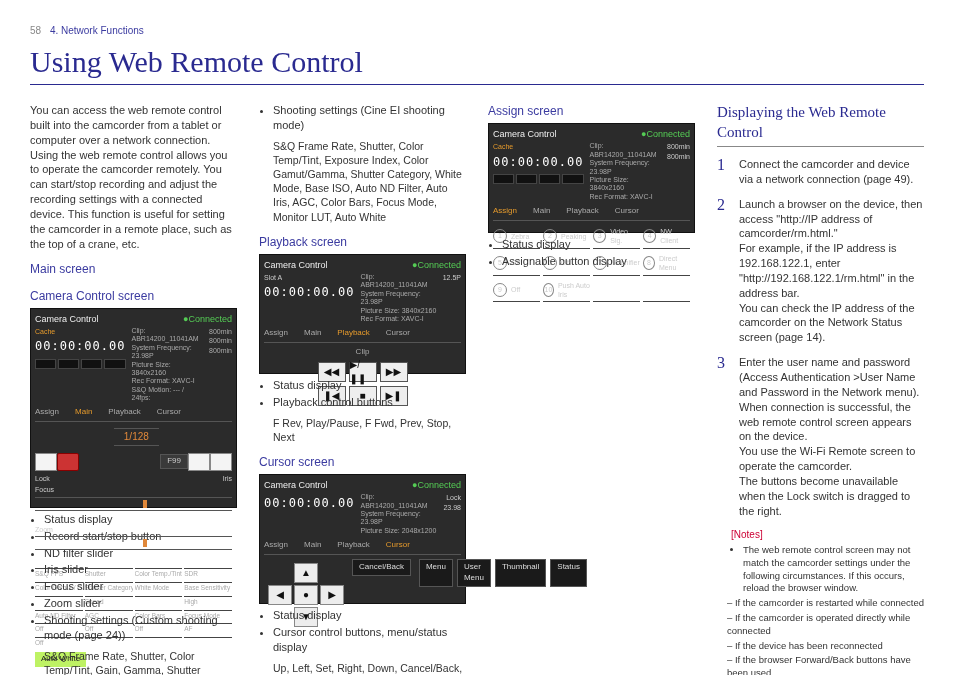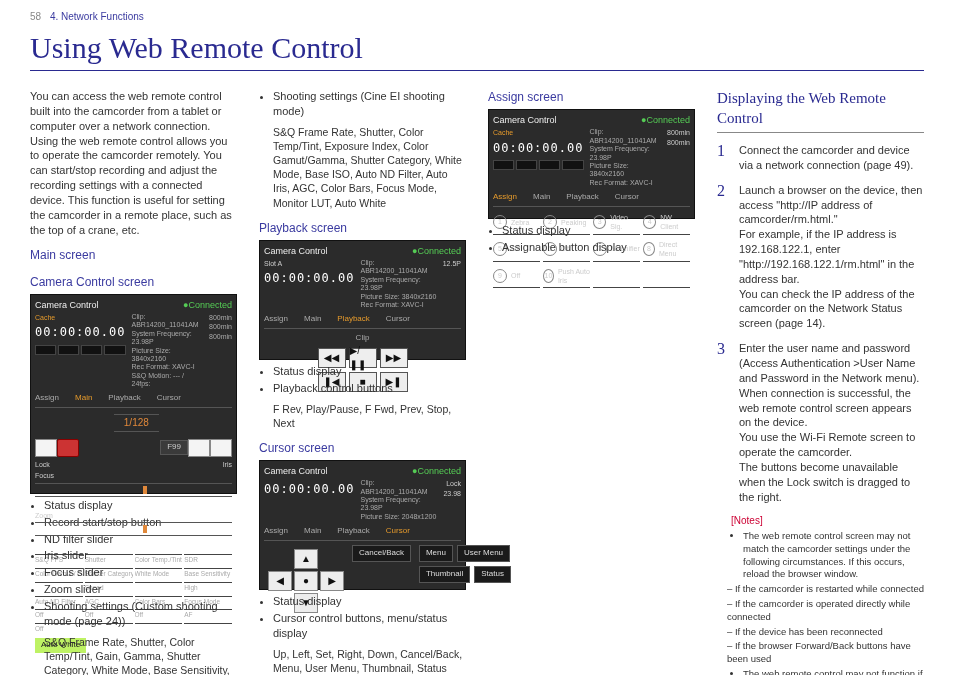--- a/index.html
+++ b/index.html
@@ -8,21 +8,21 @@
     background: #fff;
     font-family: "Segoe UI", Arial, sans-serif;
     color: #333;
     font-size: 11px;
     line-height: 1.35;
   }
   .page {
     width: 954px;
     height: 675px;
     box-sizing: border-box;
-    padding: 10px 30px 20px 30px;
+    padding: 24px 30px 20px 30px;
     position: relative;
   }
   .hdr {
     font-size: 10px;
     color: #3b3ba0;
     margin-bottom: 4px;
   }
   .hdr .pagenum { color:#888; margin-right:6px;}
   h1 {
     font-family: Georgia, "Times New Roman", serif;
@@ -238,21 +238,21 @@
     gap:8px;
   }
   .cursor-shot .sidebtns{
     display:flex;
     flex-direction:column;
     gap:4px;
     margin-top:0;
   }
   .cursor-shot .sidebtns2{
     display:flex;
-    flex-direction:column;
+    flex-direction:row;
     gap:4px;
     margin-top:0;
   }
   
   .assign-shot{height:110px;}
   .assign-shot .assign-grid{
     display:grid;
     grid-template-columns:repeat(4, 1fr);
     gap:3px;
     margin-top:3px;

